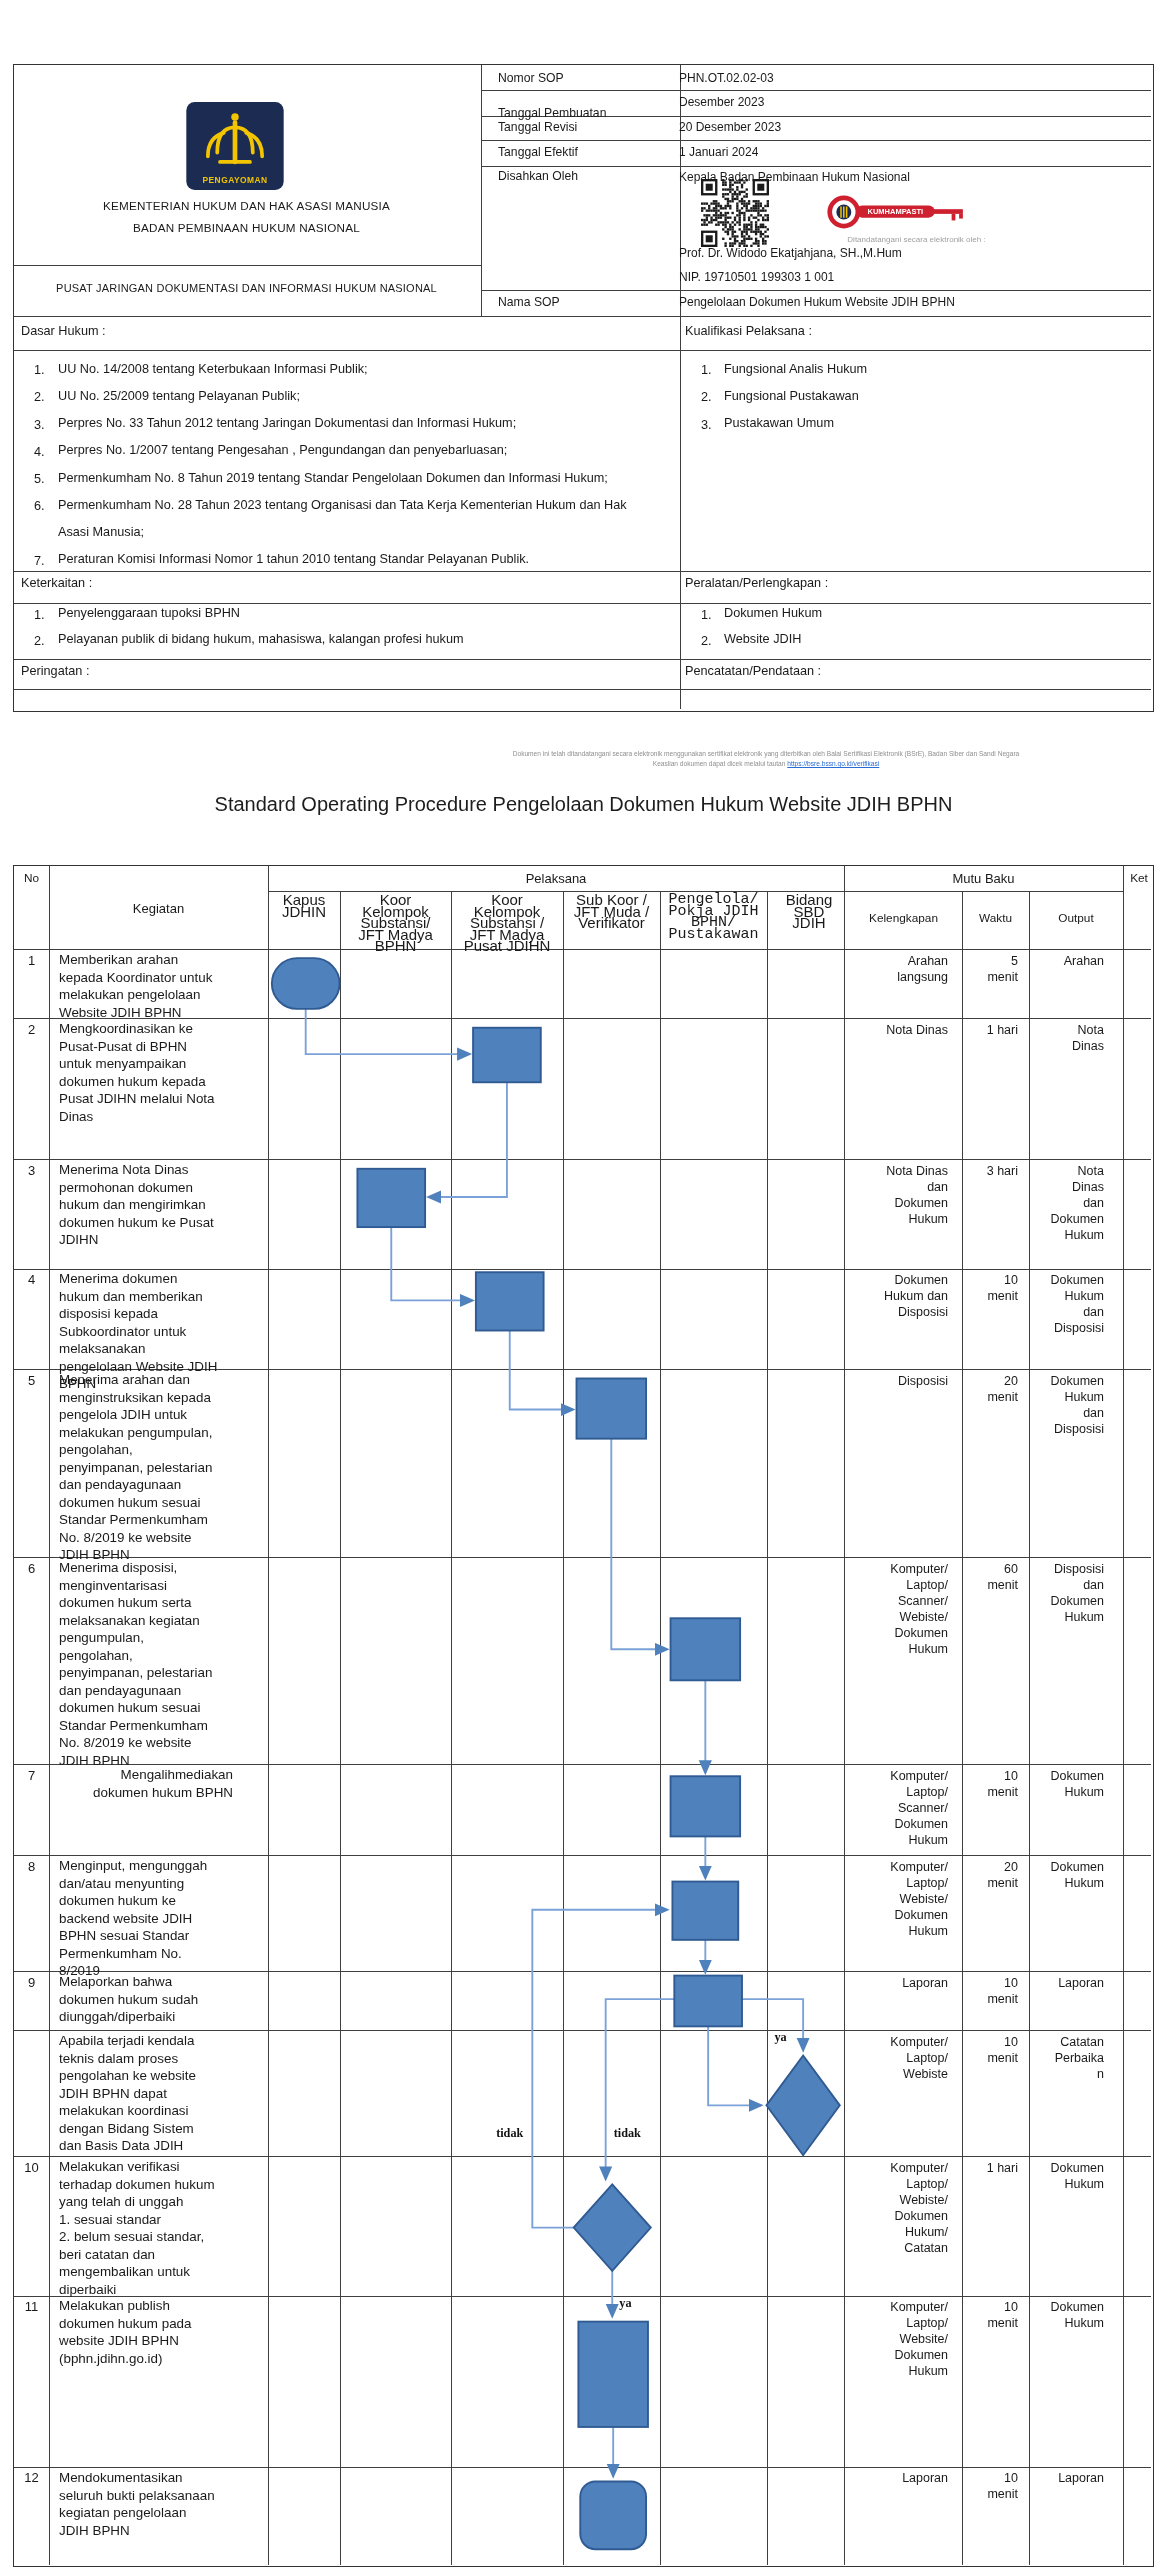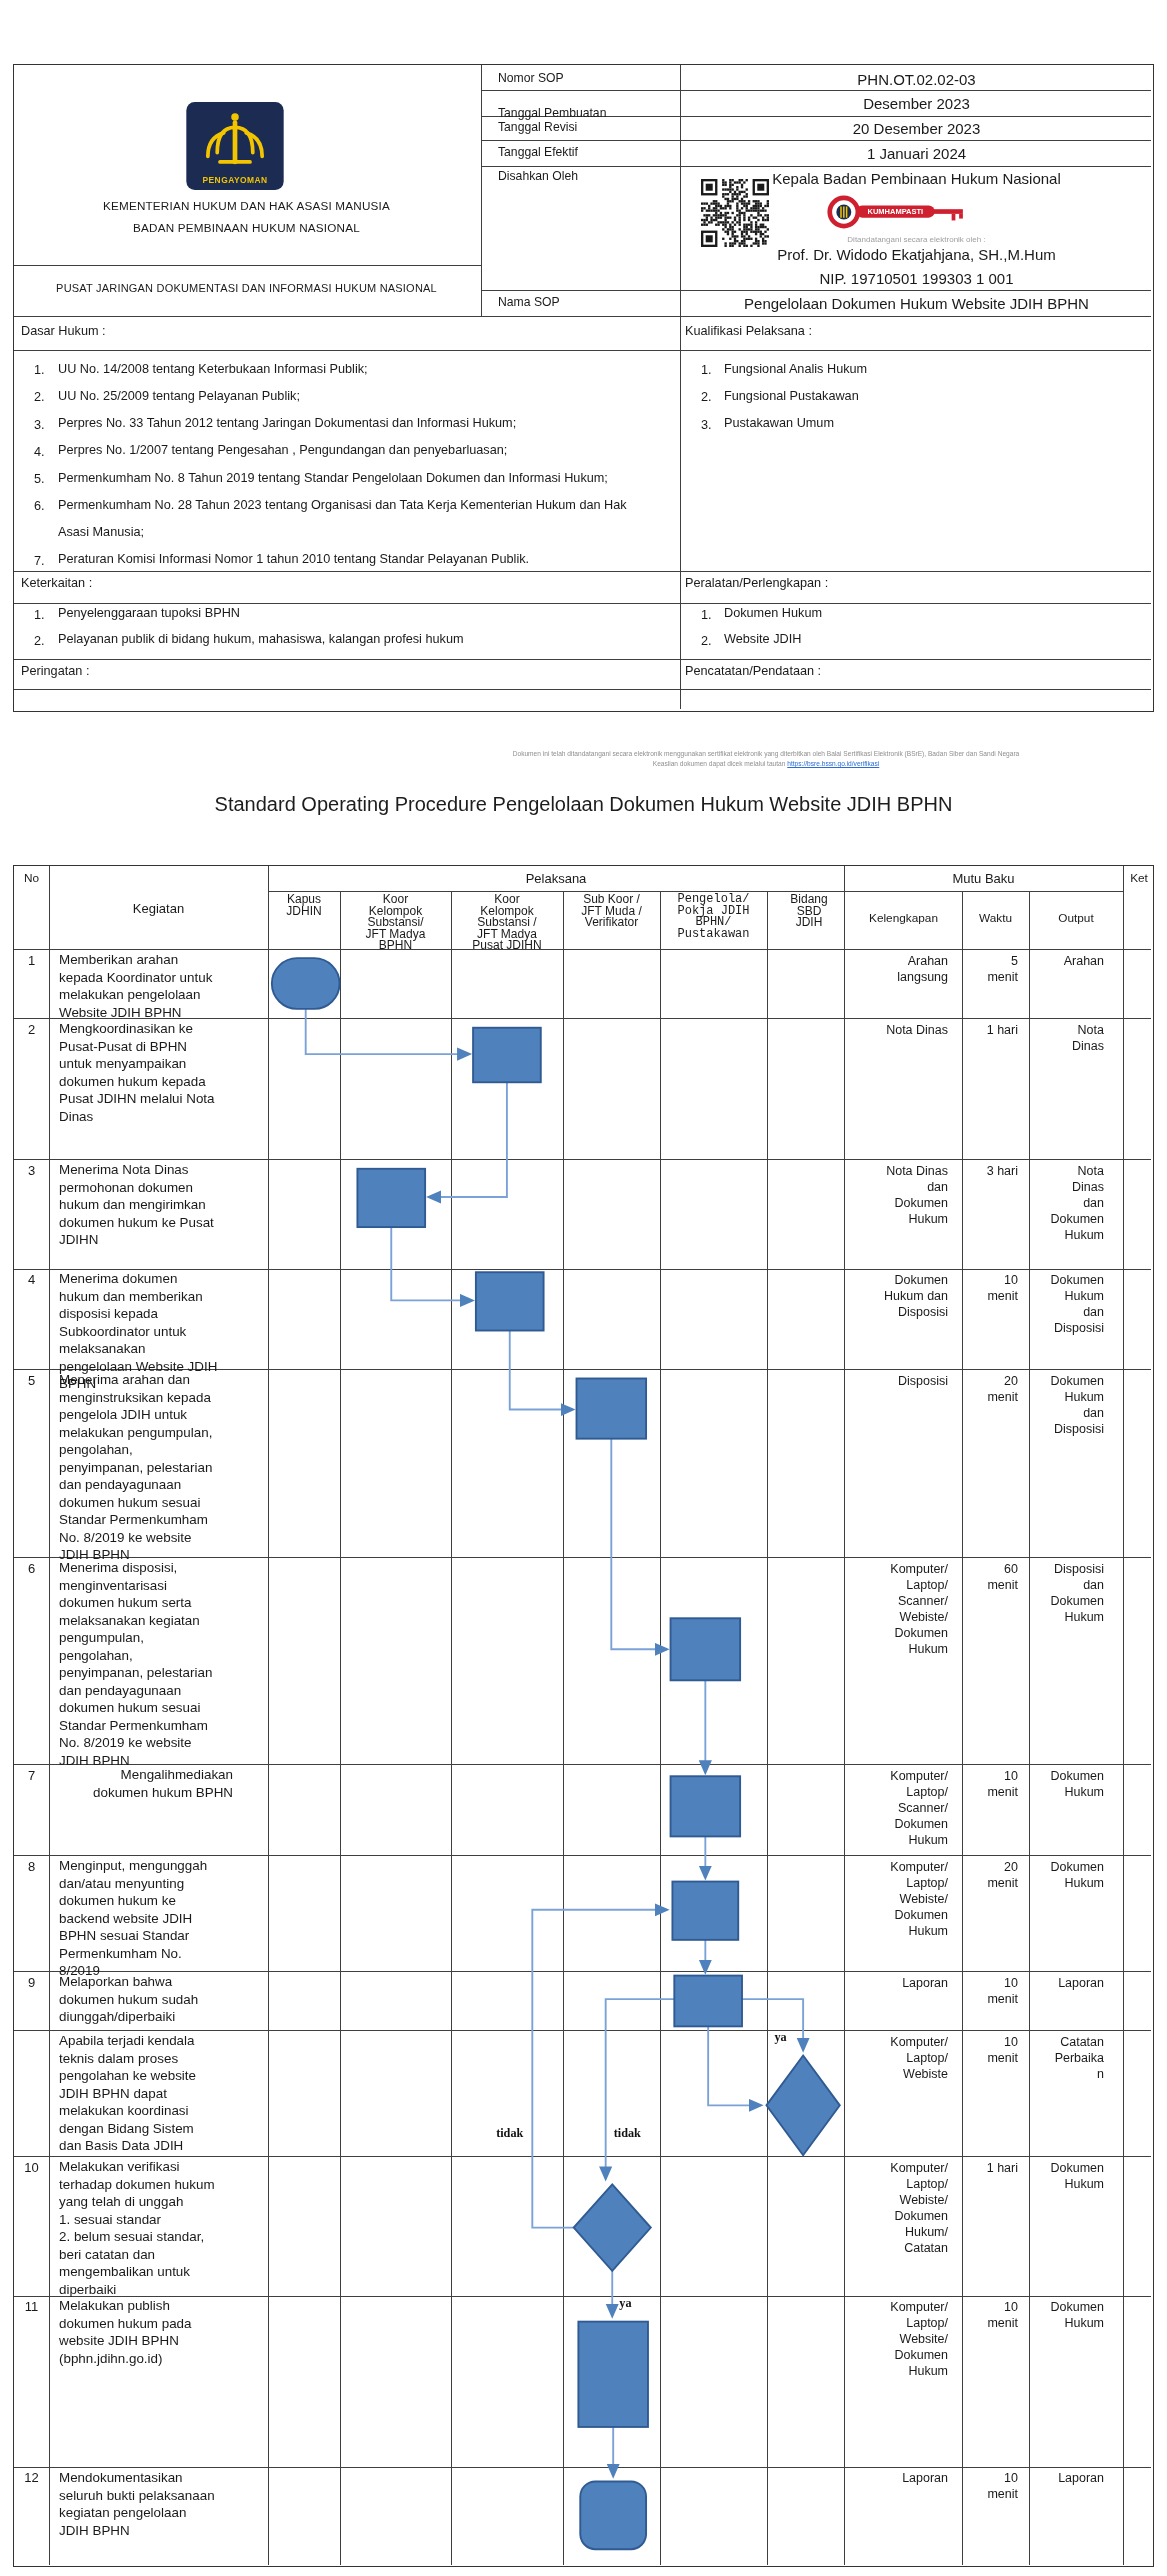--- a/index.html
+++ b/index.html
@@ -3,30 +3,30 @@
 <meta charset="utf-8">
 <style>
   html,body{margin:0;padding:0;background:#fff;}
   .page{position:relative;width:1167px;height:2576px;background:#fff;
         font-family:"Liberation Sans", sans-serif;color:#1a1a1a;overflow:hidden;}
   .abs{position:absolute;}
   .seg{position:absolute;background:#3f3f3f;}
   .boxed{position:absolute;border:1.9px solid #333;box-sizing:border-box;}
   .ctr{text-align:center;}
   .lbl{font-size:12.2px;}
-  .val{font-size:15px;text-align:center;}
+  .val{font-size:12px;text-align:left;}
   .mini{font-size:11.7px;letter-spacing:0.2px;}
   .sec-h{font-size:12.7px;}
   .li-num{position:absolute;font-size:12.7px;}
   .li-txt{position:absolute;font-size:12.7px;line-height:27px;white-space:pre-line;}
   .fineprint{font-size:6.6px;color:#8f8f8f;line-height:10.3px;}
   .fineprint a{color:#2a6cd4;text-decoration:underline;}
   .doc-title{font-size:20px;color:#1d1d1d;}
   .band-h{font-size:13px;}
-  .colh{font-size:12px;line-height:11.5px;white-space:pre-line;text-align:center;}
+  .colh{font-size:15px;line-height:11.5px;white-space:pre-line;text-align:center;}
   .cell-no{font-size:13px;text-align:center;}
   .cell-keg{font-size:13.4px;line-height:17.5px;white-space:pre-line;}
   .cell-c{font-size:12.5px;line-height:16px;white-space:pre-line;text-align:right;}
   .flow-label{font-family:"Liberation Serif", serif;font-weight:bold;font-size:13px;fill:#111;}
   svg text.flow-label{font-family:"Liberation Serif", serif;}
 </style>
 </head>
 <body>
 
 <div class="page">

